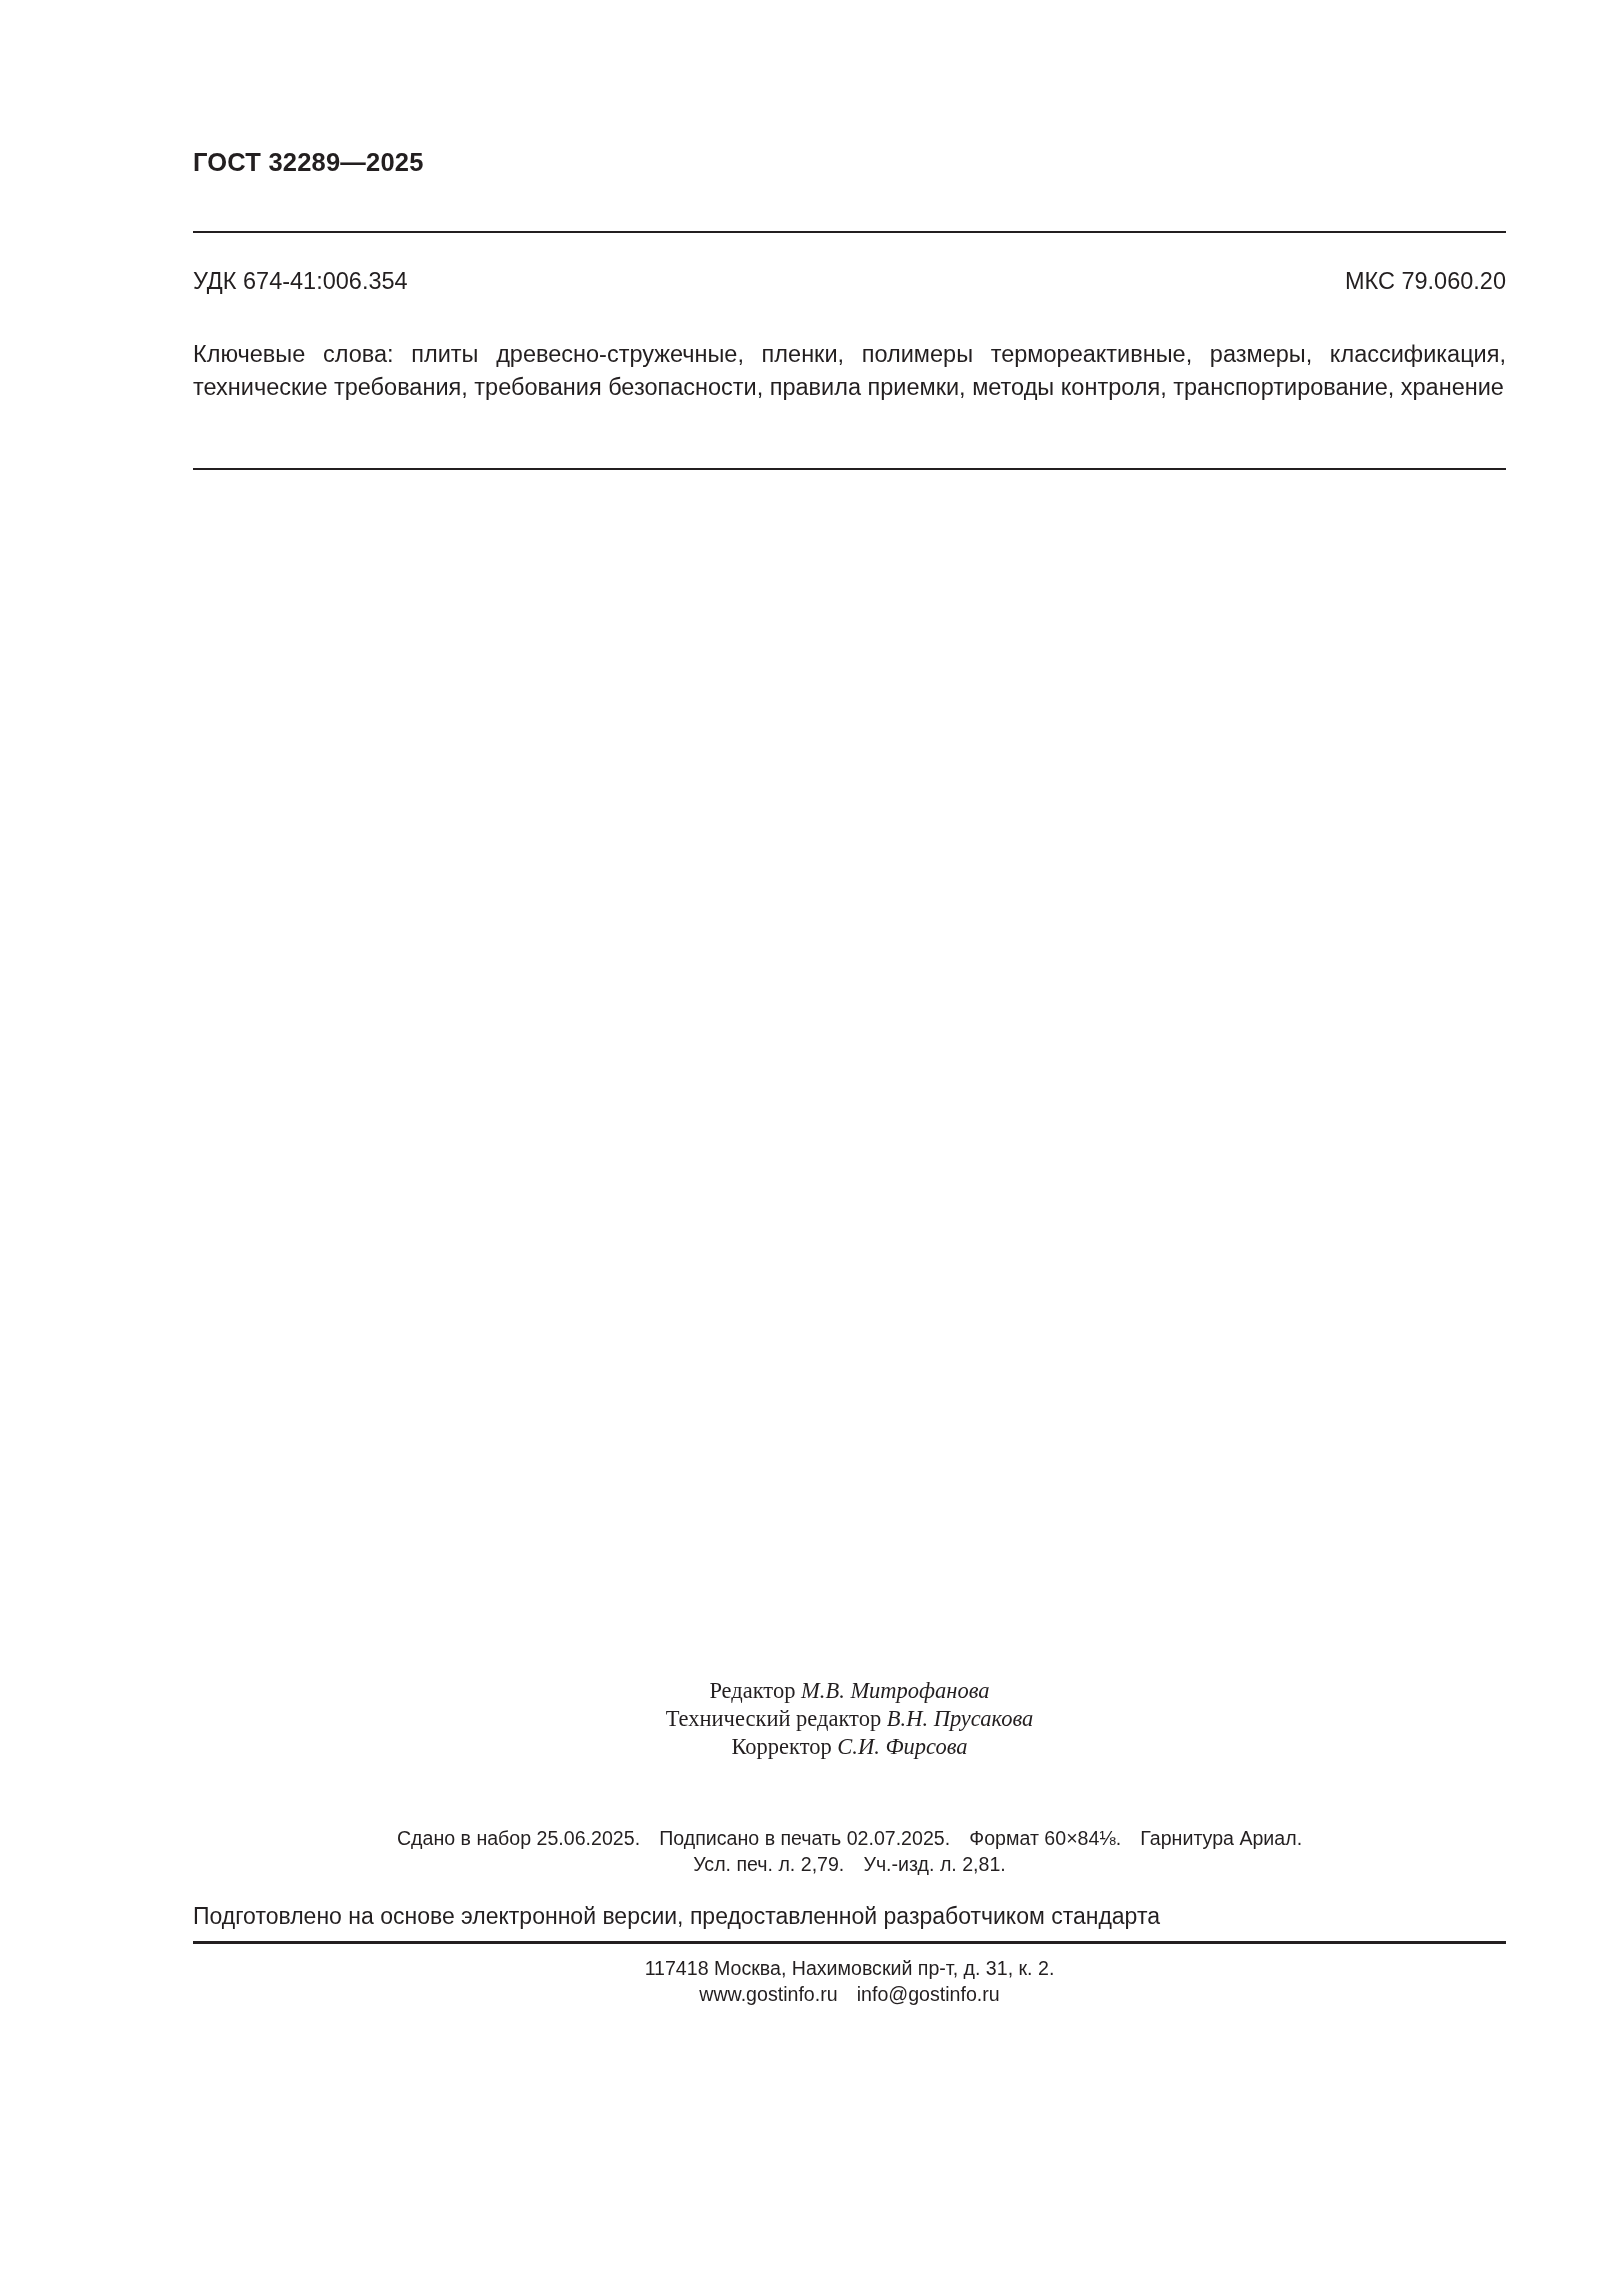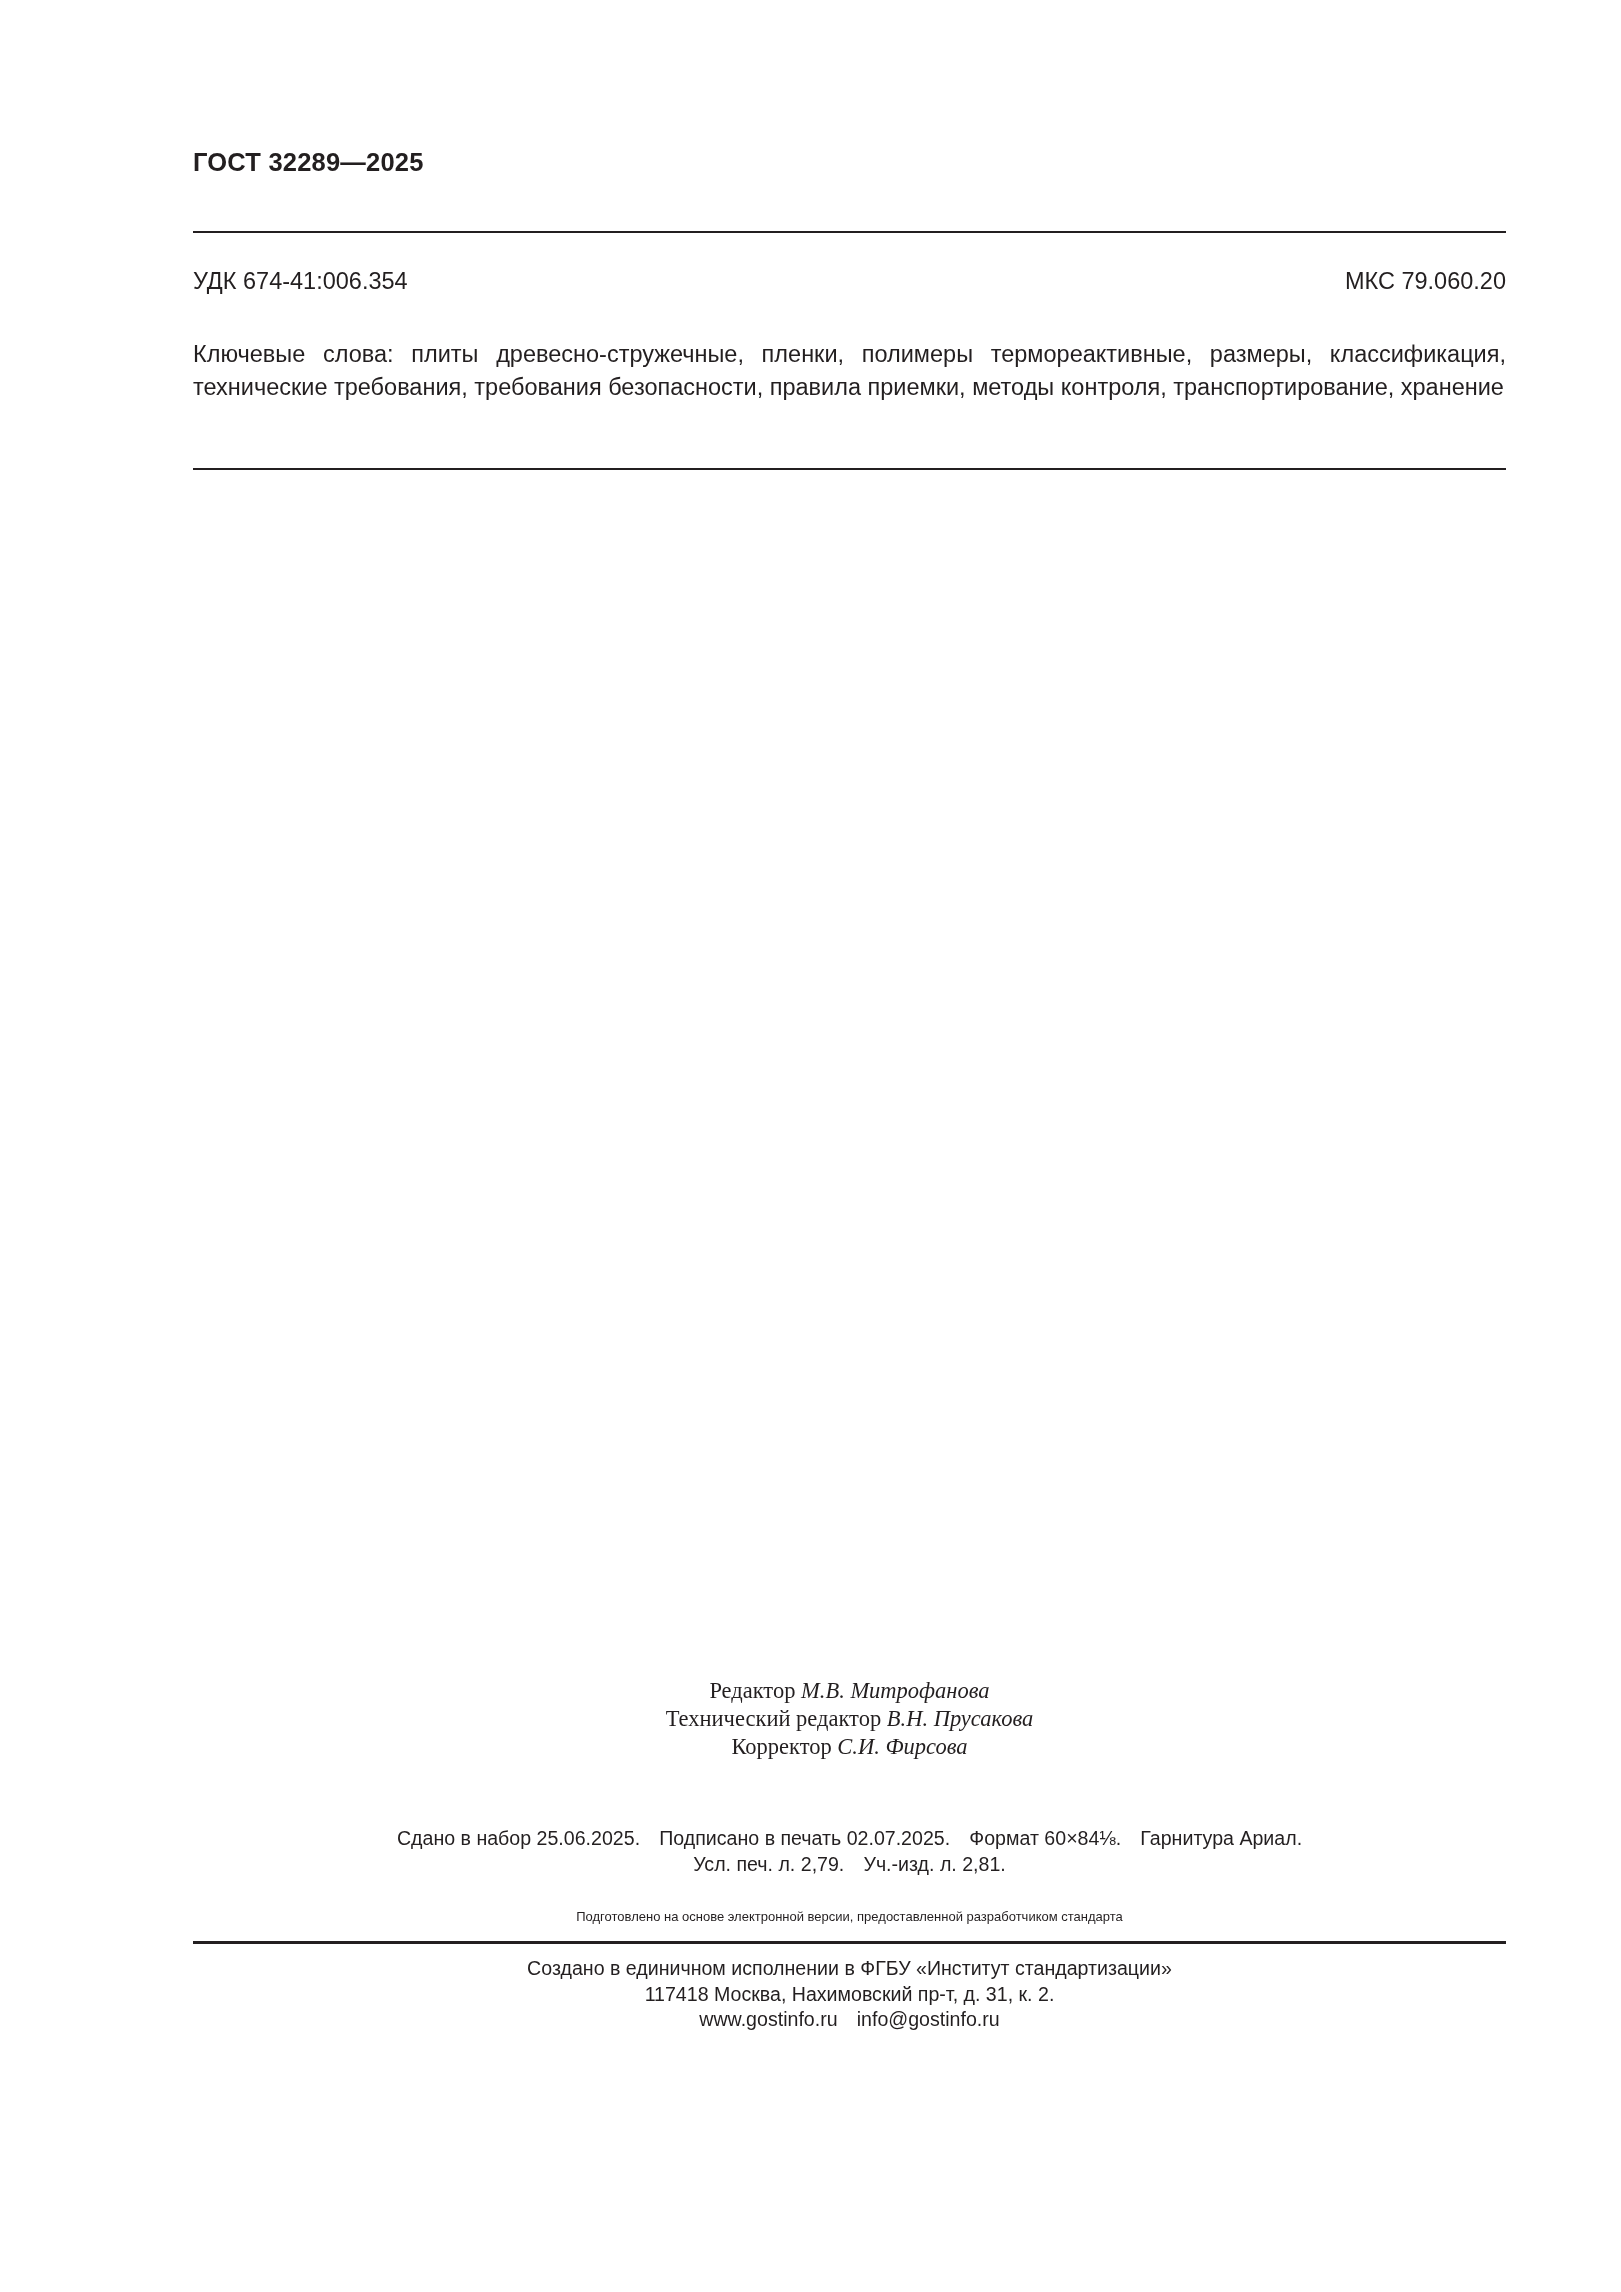--- a/index.html
+++ b/index.html
@@ -30,22 +30,22 @@
   }
   .credits .line { display: block; }
   .credits i { font-style: italic; }
   .print-info {
     left: 193px; width: 1313px; top: 1826px; font-size: 19.6px; line-height: 25.5px;
     text-align: center;
   }
   .print-info .line { display: block; }
   .gap { display: inline-block; width: 13.7px; }
   .prepared {
-    left: 193px; width: 1313px; top: 1904px; font-size: 13px; line-height: 25.5px;
-    text-align: center;
+    left: 193px; width: 1313px; top: 1904px; font-size: 23px; line-height: 25.5px;
+    text-align: left;
   }
   .address {
     left: 193px; width: 1313px; top: 1956px; font-size: 19.6px; line-height: 25.5px;
     text-align: center;
   }
   .address .line { display: block; }
 </style>
 </head>
 <body>
 
@@ -88,20 +88,19 @@
     <span>Усл. печ. л. 2,79.</span><span class="gap"></span>
     <span>Уч.-изд. л. 2,81.</span>
   </span>
 </div>
 
 <div class="abs prepared">Подготовлено на основе электронной версии, предоставленной разработчиком стандарта</div>
 
 <div class="rule rule3"></div>
 
 <div class="abs address">
-  <span class="line">Создано в единичном исполнении в ФГБУ «Институт стандартизации»</span>
   <span class="line">117418 Москва, Нахимовский пр-т, д. 31, к. 2.</span>
   <span class="line">
     <span>www.gostinfo.ru</span><span class="gap"></span>
     <span>info@gostinfo.ru</span>
   </span>
 </div>
 
 
 </body></html>

